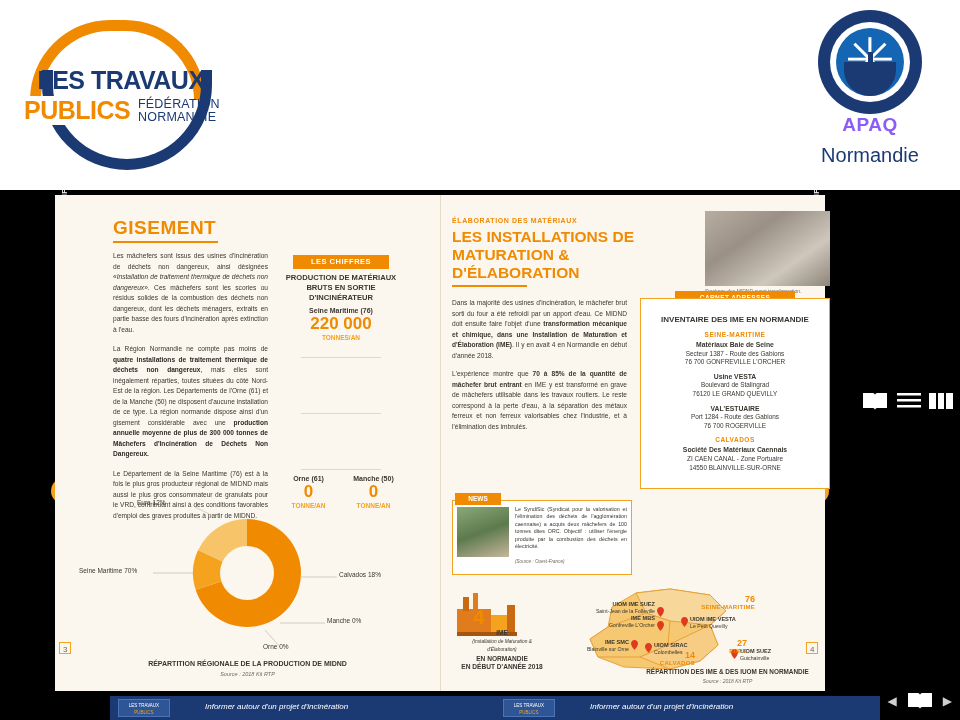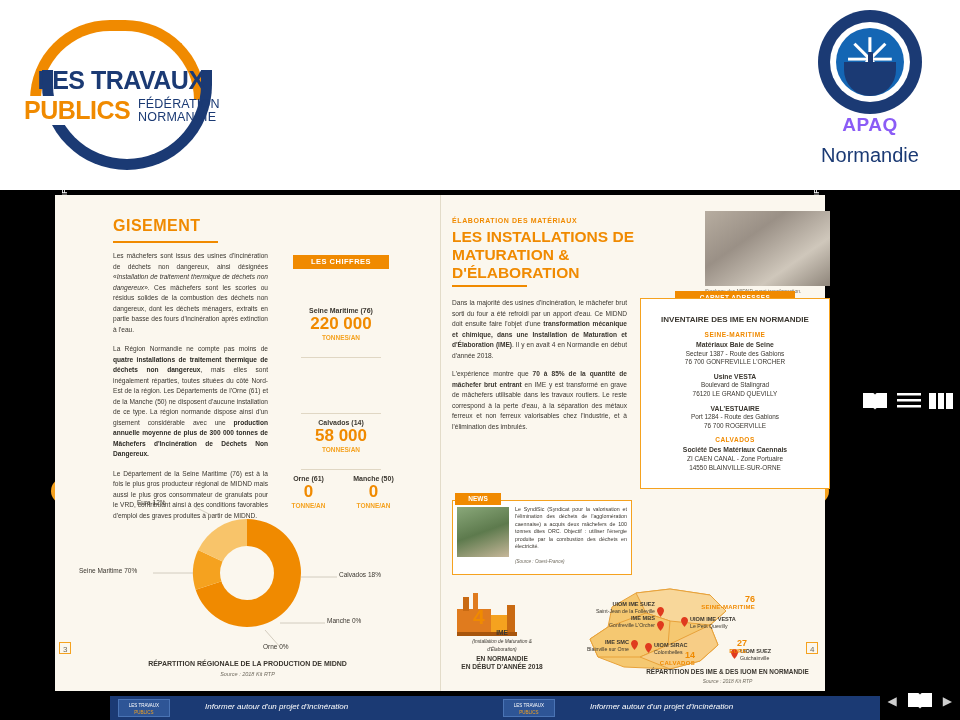--- a/index.html
+++ b/index.html
@@ -97,21 +97,21 @@
 
   
   .pg-num { position:absolute; font-size:8px; color:#6f6a5e; }
   .pg-left { left:63px; top:455px; }
   .pg-right { left:810px; top:455px; }
   .pg-box { position:absolute; width:12px; height:12px; border:1px solid #F5A21F; }
   .pgb-l { left:59px; top:452px; }
   .pgb-r { left:806px; top:452px; }
 
   
-  .l-title { position:absolute; left:58px; top:22px; font-size:16px; font-weight:bold;
+  .l-title { position:absolute; left:58px; top:22px; font-size:19px; font-weight:bold;
      color:#F08A00; letter-spacing:0.5px; }
   .l-rule { position:absolute; left:58px; top:46px; width:105px; height:2px; background:#F08A00; }
   .l-body { position:absolute; left:58px; top:56px; width:155px; font-size:6.6px; line-height:10.5px;
      color:#3a362f; text-align:justify; }
   .l-body p { margin:0 0 9px 0; }
   .l-body b { color:#2c2a25; }
   .l-body i { font-style:italic; }
 
   
   .fig-head { position:absolute; left:238px; top:60px; width:96px; height:14px; background:#F08A00;
@@ -268,35 +268,31 @@
         <div class="l-title">GISEMENT</div>
         <div class="l-rule"></div>
 
         <div class="l-body">
           <p>Les mâchefers sont issus des usines d'incinération de déchets non dangereux, ainsi désignées «<i>Installation de traitement thermique de déchets non dangereux</i>». Ces mâchefers sont les scories ou résidus solides de la combustion des déchets non dangereux, dont les déchets ménagers, extraits en partie basse des fours d'incinération après extinction à l'eau.</p>
           <p>La Région Normandie ne compte pas moins de <b>quatre installations de traitement thermique de déchets non dangereux</b>, mais elles sont inégalement réparties, toutes situées du côté Nord-Est de la région. Les Départements de l'Orne (61) et de la Manche (50) ne disposent d'aucune installation de ce type. La région normande dispose ainsi d'un gisement considérable avec une <b>production annuelle moyenne de plus de 300 000 tonnes de Mâchefers d'Incinération de Déchets Non Dangereux.</b></p>
           <p>Le Département de la Seine Maritime (76) est à la fois le plus gros producteur régional de MIDND mais aussi le plus gros consommateur de granulats pour le VRD, contribuant ainsi à des conditions favorables d'emploi des graves produites à partir de MIDND.</p>
         </div>
 
         <div class="fig-head">LES CHIFFRES</div>
+        <div class="fig-sub">PRODUCTION DE MATÉRIAUX BRUTS EN SORTIE D'INCINÉRATEUR</div>
 
         <div class="fig-block" style="top:112px">
           <div class="nm">Seine Maritime (76)</div>
           <div class="vl">220 000</div>
           <div class="un">TONNES/AN</div>
         </div>
         <div class="fig-sep" style="top:162px"></div>
 
         <div class="fig-sep" style="top:218px"></div>
 
-        <div class="fig-block" style="top:224px">
-          <div class="nm">Calvados (14)</div>
-          <div class="vl">58 000</div>
-          <div class="un">TONNES/AN</div>
-        </div>
         <div class="fig-sep" style="top:274px"></div>
 
         <div class="fig-two" style="top:280px">
           <div>
             <div class="nm">Orne (61)</div>
             <div class="vl">0</div>
             <div class="un">TONNE/AN</div>
           </div>
           <div>
             <div class="nm">Manche (50)</div>

